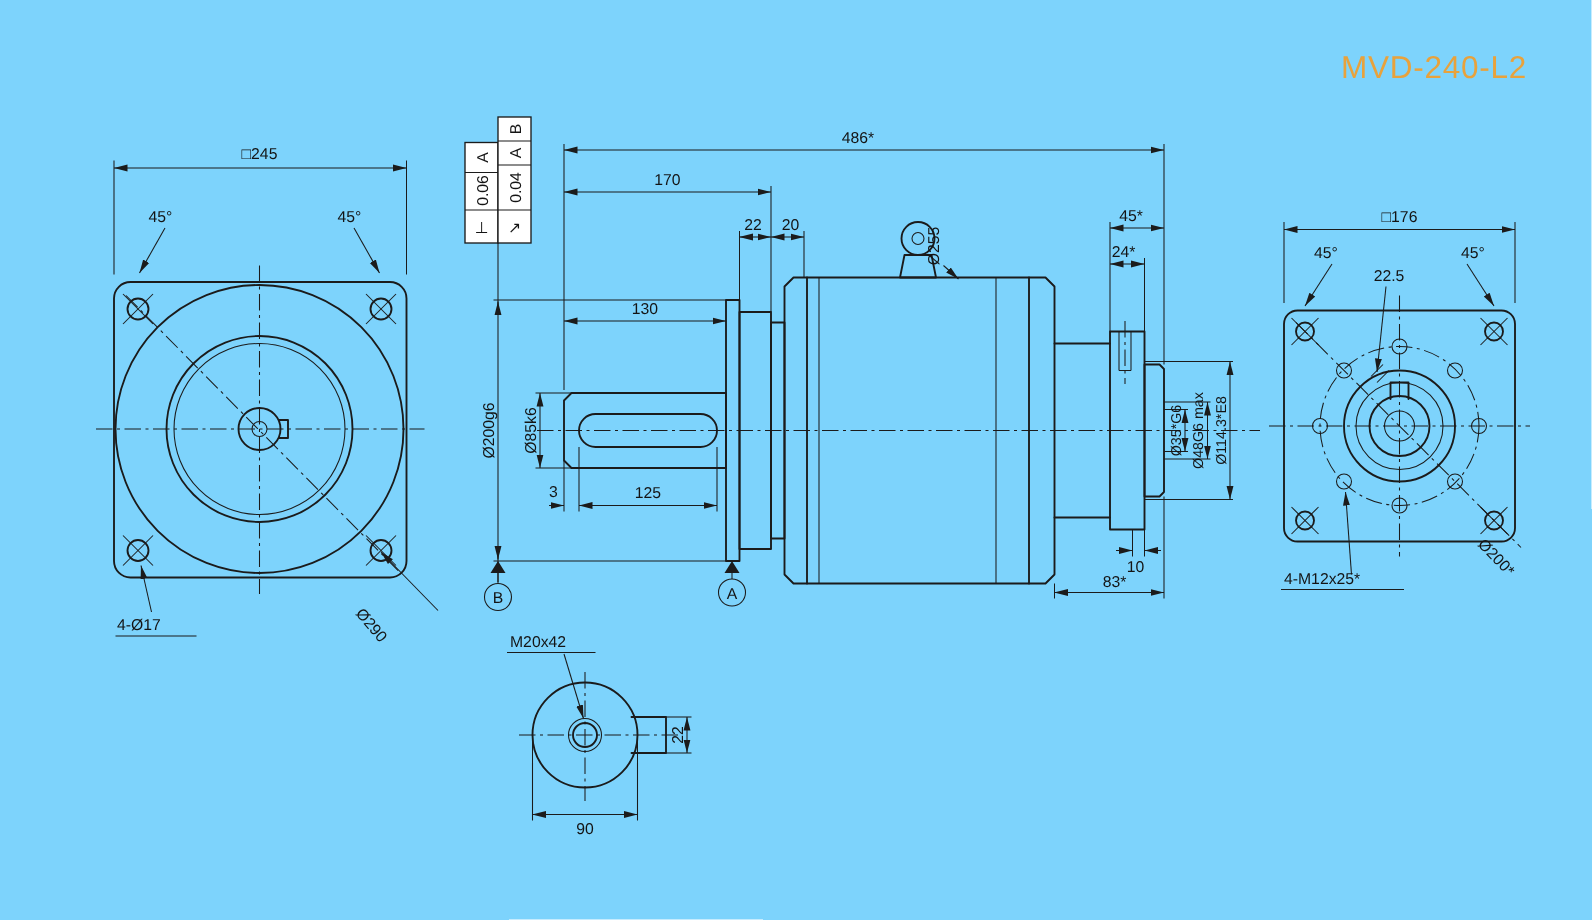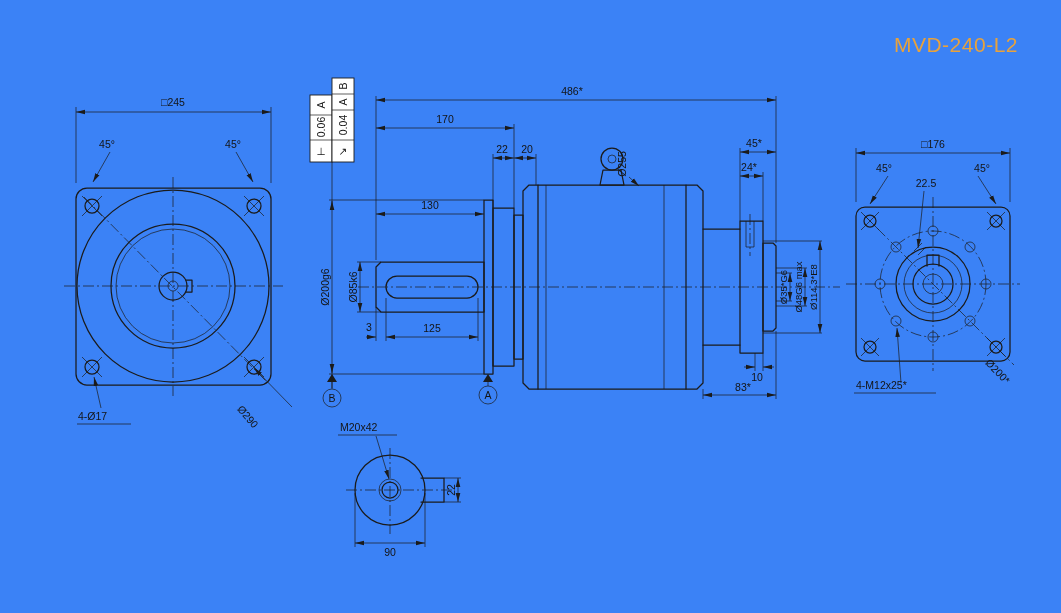--- a/index.html
+++ b/index.html
@@ -1,16 +1,16 @@
 <!DOCTYPE html>
 <html><head>
 <meta charset="utf-8">
 <style>
   html,body{margin:0;padding:0;background:#ffffff;}
-  .stage{position:relative;width:1061px;height:613px;background:#3b82f6;overflow:hidden;
+  .stage{position:relative;width:1061px;height:613px;background:#7dd3fc;overflow:hidden;
          font-family:"Liberation Sans", sans-serif;}
   svg{display:block;}
   .ol{stroke:#1b1b1b;stroke-width:1.25;fill:none;stroke-linecap:round;stroke-linejoin:round;}
   .tl{stroke:#1b1b1b;stroke-width:0.7;fill:none;stroke-linecap:butt;}
   .cl{stroke:#1b1b1b;stroke-width:0.7;fill:none;stroke-dasharray:11 3 2 3;}
   .dim{stroke:#1b1b1b;stroke-width:0.7;fill:none;marker-start:url(#aS);marker-end:url(#aE);}
   .lead{stroke:#1b1b1b;stroke-width:0.7;fill:none;marker-end:url(#aE);}
   .fcf{stroke:#1b1b1b;stroke-width:0.9;fill:#ffffff;}
   text.d{font-family:"Liberation Sans", sans-serif;font-size:10.5px;fill:#141414;}
   text.s{font-family:"Liberation Sans", sans-serif;font-size:9.5px;fill:#141414;}

